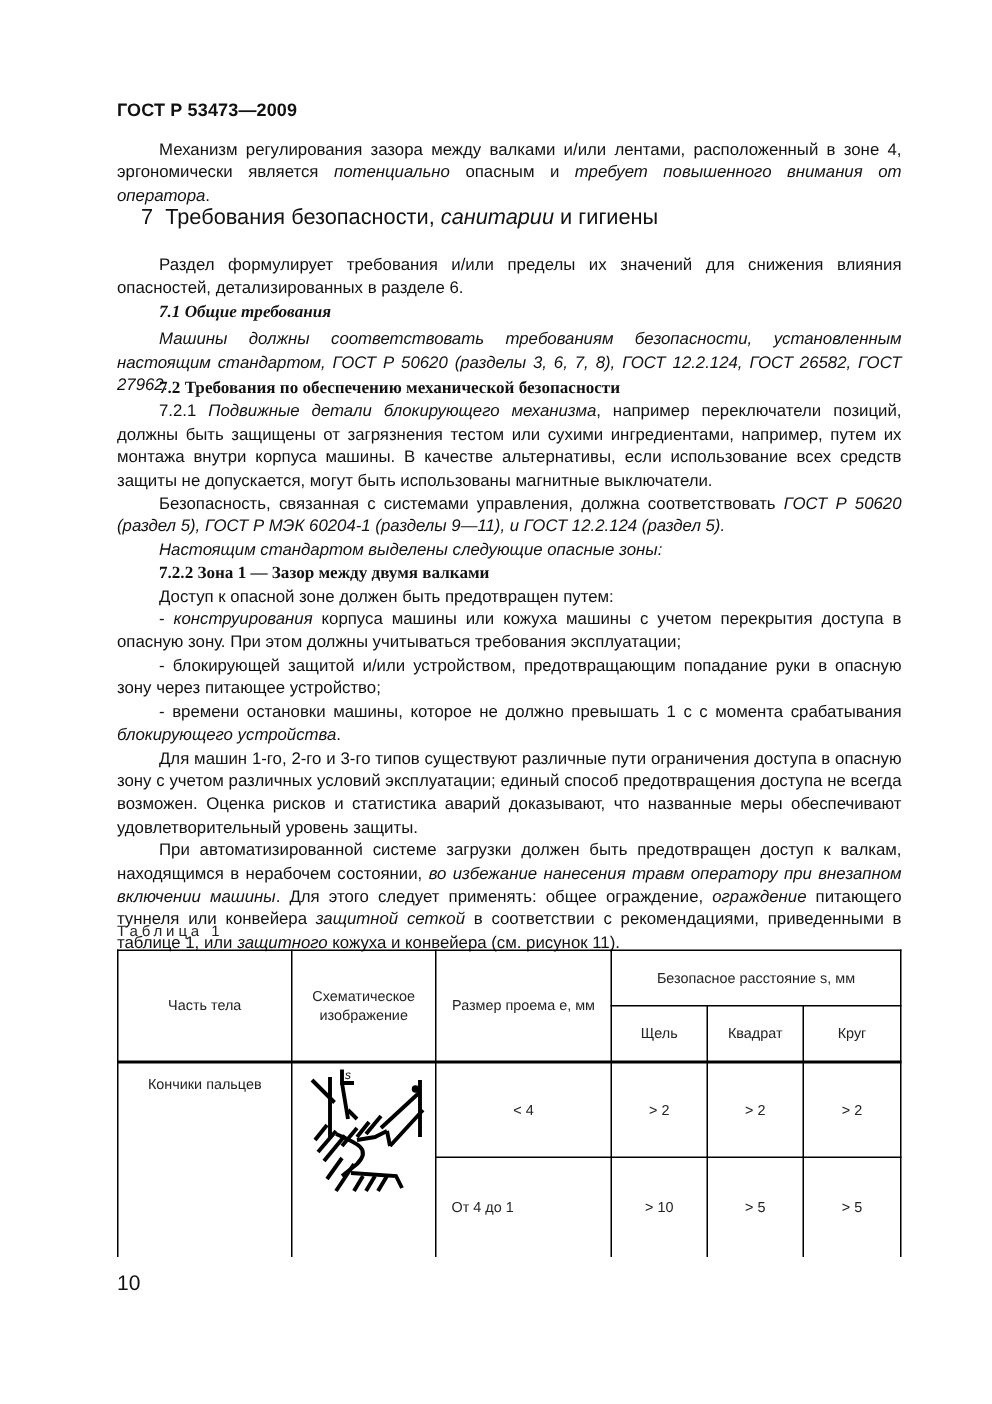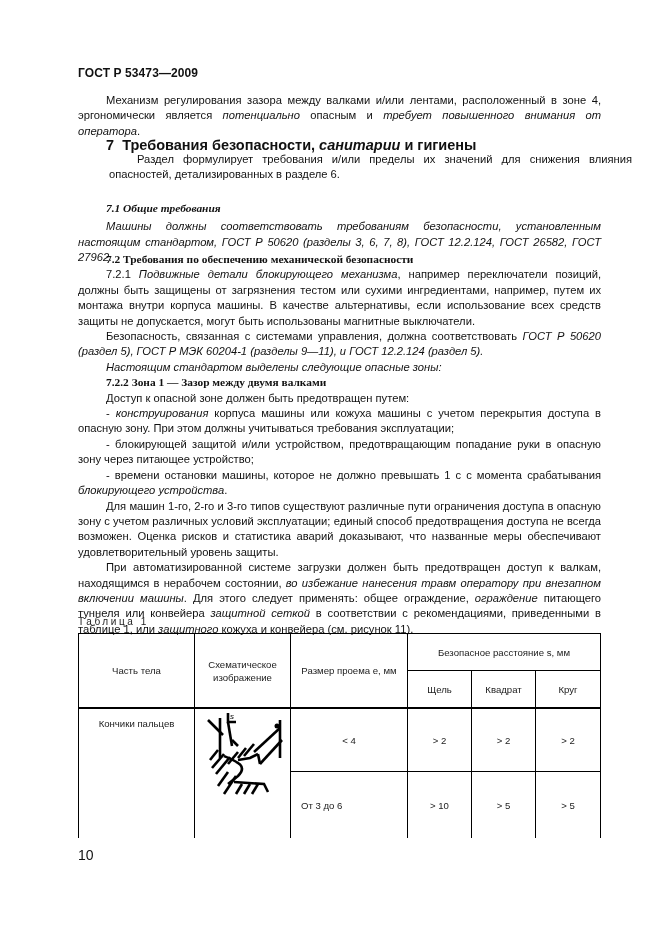--- a/index.html
+++ b/index.html
@@ -2,21 +2,21 @@
 <html><head>
 <meta charset="utf-8">
 <style>
   html, body { margin: 0; padding: 0; background: #ffffff; }
   body { width: 661px; height: 936px; position: relative; overflow: hidden;
          font-family: "Liberation Sans", sans-serif; color: #111; }
   .page { position: absolute; left: 0; top: 0; width: 661px; height: 936px; }
   .running-head { position: absolute; left: 78px; top: 66px; font-size: 12px; font-weight: bold; letter-spacing: 0.1px; }
   .body { position: absolute; left: 78px; width: 523px; font-size: 11.2px; line-height: 15.4px; }
   .p { margin: 0; text-align: justify; text-indent: 28px; }
-  .h1 { position: absolute; left: 106px; top: 137px; font-size: 14.5px; font-weight: bold; }
+  .h1 { position: absolute; left: 94px; top: 137px; font-size: 14.5px; font-weight: normal; }
   .h2 { font-weight: bold; font-size: 11.4px; margin: 0; padding-left: 28px; font-family: Liberation Serif, serif; }
   .h2i { font-style: italic; }
   i, .it { font-style: italic; }
   .table-caption { position: absolute; left: 78px; top: 616px; font-size: 10px; letter-spacing: 2.6px; color: #222; }
   .tbl { position: absolute; left: 78px; top: 633px; width: 523px; height: 205px; }
   .line { position: absolute; background: #000; }
   .cell { position: absolute; font-size: 9.6px; color: #222; text-align: center; display: flex; align-items: center; justify-content: center; line-height: 13px; }
   .page-num { position: absolute; left: 78px; top: 847px; font-size: 14px; }
 </style>
 </head>
@@ -28,21 +28,21 @@
 
   <div class="body" style="top:93px;">
     <p class="p"><span>Механизм регулирования зазора между валками и/или лентами, расположенный в зоне 4, эргономически является </span><i>потенциально</i><span> опасным и </span><i>требует повышенного внимания от оператора</i><span>.</span></p>
   </div>
 
   <div class="h1">
     <span>7</span>&nbsp;
     <span>Требования безопасности, </span><i>санитарии</i><span> и гигиены</span>
   </div>
 
-  <div class="body" style="top:152px;margin-left:31px;">
+  <div class="body" style="top:170px;">
     <p class="p">Раздел формулирует требования и/или пределы их значений для снижения влияния опасностей, детализированных в разделе 6.</p>
   </div>
 
   <div class="body" style="top:201px;">
     <p class="h2 h2i">7.1  Общие требования</p>
     <p class="p it" style="margin-top:3px;">Машины должны соответствовать требованиям безопасности, установленным настоящим стандартом, ГОСТ Р 50620 (разделы 3, 6, 7, 8), ГОСТ 12.2.124, ГОСТ 26582, ГОСТ 27962.</p>
   </div>
 
   <div class="body" style="top:252px;">
     <p class="h2">7.2  Требования по обеспечению механической безопасности</p>
@@ -114,20 +114,20 @@
         <text x="32" y="9" font-size="8" font-style="italic" font-family="Liberation Sans, sans-serif">s</text>
         <circle cx="79" cy="16" r="2.5" fill="#000"></circle>
       </svg>
     </div>
 
     <div class="cell" style="left:213px;top:76px;width:116px;height:62px;">&lt; 4</div>
     <div class="cell" style="left:330px;top:76px;width:63px;height:62px;">&gt; 2</div>
     <div class="cell" style="left:394px;top:76px;width:63px;height:62px;">&gt; 2</div>
     <div class="cell" style="left:458px;top:76px;width:64px;height:62px;">&gt; 2</div>
 
-    <div class="cell" style="left:223px;top:139px;width:106px;height:66px;justify-content:flex-start;">От 3 до 6</div>
+    <div class="cell" style="left:223px;top:139px;width:106px;height:66px;justify-content:flex-start;">От 4 до 1</div>
     <div class="cell" style="left:330px;top:139px;width:63px;height:66px;">&gt; 10</div>
     <div class="cell" style="left:394px;top:139px;width:63px;height:66px;">&gt; 5</div>
     <div class="cell" style="left:458px;top:139px;width:64px;height:66px;">&gt; 5</div>
   </div>
 
   <div class="page-num">10</div>
 </div>
 
 </body></html>

